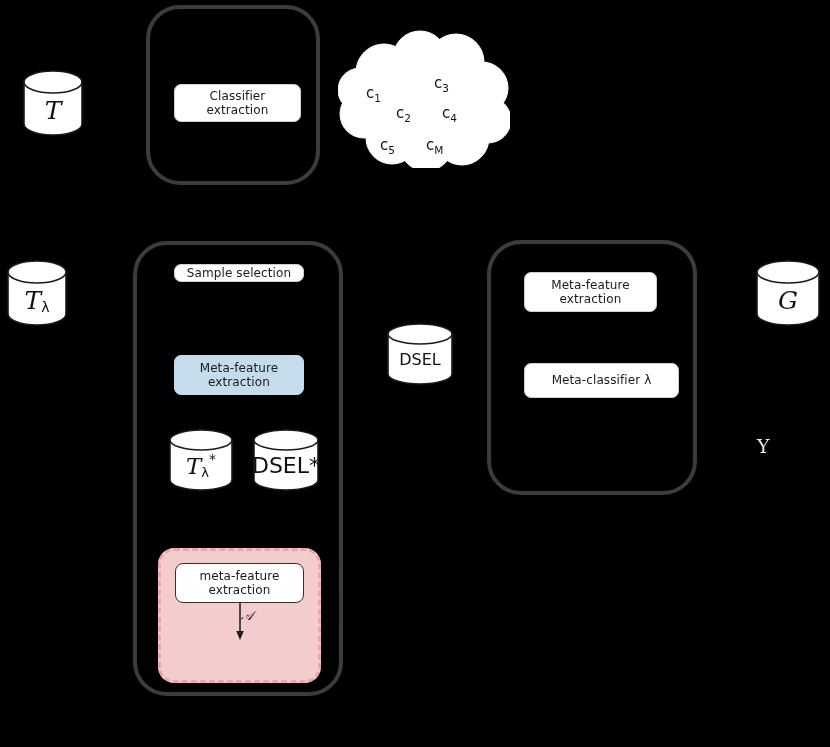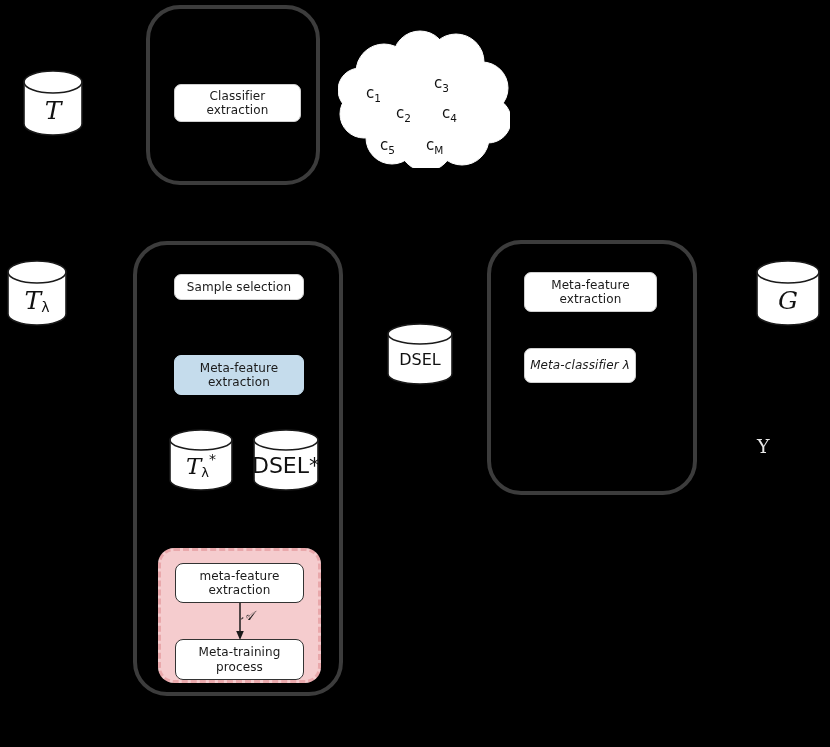--- a/index.html
+++ b/index.html
@@ -135,21 +135,21 @@
     </svg>
     <div class="cyl-label" style="top:26px;height:32px;">
       <span class="serif-it" style="font-size:25px;">T</span>
         <span style="font-size:14px;align-self:flex-end;padding-bottom:1px;">λ</span>
     </div>
   </div>
 
   <div class="panel" style="left:133px;top:241px;width:210px;height:455px;">
   </div>
 
-  <div class="box" style="left:174px;top:274px;width:130px;height:26px;">
+  <div class="box" style="left:174px;top:264px;width:130px;height:18px;">
     <span>Sample selection</span>
   </div>
 
   <div class="box blue" style="left:174px;top:355px;width:130px;height:40px;flex-direction:column;">
     <span>Meta-feature</span>
     <span>extraction</span>
   </div>
 
   <div class="cyl" style="left:168px;top:428px;width:66px;height:66px;">
     <svg width="66" height="66" viewBox="0 0 66 66" aria-hidden="true">
@@ -180,42 +180,38 @@
   </div>
 
   <div class="connector" style="left:232px;top:603px;width:16px;height:38px;">
     <svg width="16" height="38" viewBox="0 0 16 38" aria-hidden="true">
       <line x1="8" y1="0" x2="8" y2="30" stroke="#1a1a1a" stroke-width="1.5"></line>
       <polygon points="8,37 4.2,28 11.8,28" fill="#1a1a1a"></polygon>
     </svg>
   </div>
   <span class="arrow-label" style="left:241px;top:608px;">𝒜</span>
 
-  <div class="box outlined" style="left:175px;top:639px;width:129px;height:41px;flex-direction:column;">
-    <span>Meta-training</span>
-    <span>process</span>
-  </div>
 
   <div class="cyl" style="left:386px;top:322px;width:68px;height:66px;">
     <svg width="68" height="66" viewBox="0 0 68 66" aria-hidden="true">
       <path d="M2 12 L2 52 A32 10 0 0 0 66 52 L66 12 Z" fill="#ffffff" stroke="#1a1a1a" stroke-width="1.6"></path>
       <ellipse cx="34" cy="12" rx="32" ry="10" fill="#ffffff" stroke="#1a1a1a" stroke-width="1.6"></ellipse>
     </svg>
     <div class="cyl-label" style="top:22px;height:30px;font-size:16px;">DSEL</div>
   </div>
 
   <div class="panel" style="left:487px;top:240px;width:210px;height:255px;">
   </div>
 
   <div class="box" style="left:524px;top:272px;width:133px;height:40px;flex-direction:column;">
     <span>Meta-feature</span>
     <span>extraction</span>
   </div>
 
-  <div class="box" style="left:524px;top:348px;width:112px;height:35px;font-style:italic;">
+  <div class="box" style="left:524px;top:363px;width:155px;height:35px;">
     <span>Meta-classifier λ</span>
   </div>
 
 
   <div class="cyl" style="left:755px;top:258px;width:66px;height:70px;">
     <svg width="66" height="70" viewBox="0 0 66 70" aria-hidden="true">
       <path d="M2 14 L2 56 A31 11 0 0 0 64 56 L64 14 Z" fill="#ffffff" stroke="#1a1a1a" stroke-width="1.6"></path>
       <ellipse cx="33" cy="14" rx="31" ry="11" fill="#ffffff" stroke="#1a1a1a" stroke-width="1.6"></ellipse>
     </svg>
     <div class="cyl-label serif-it" style="top:26px;height:32px;font-size:25px;">G</div>

